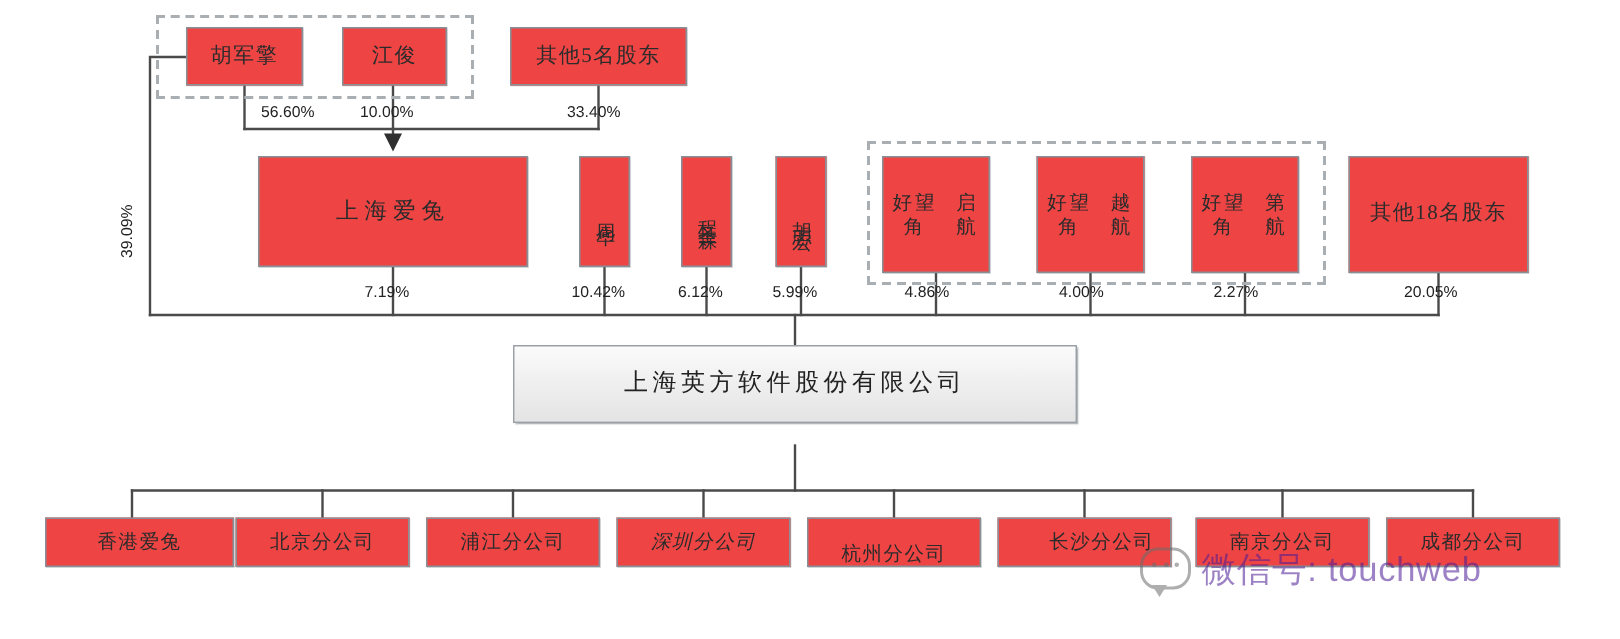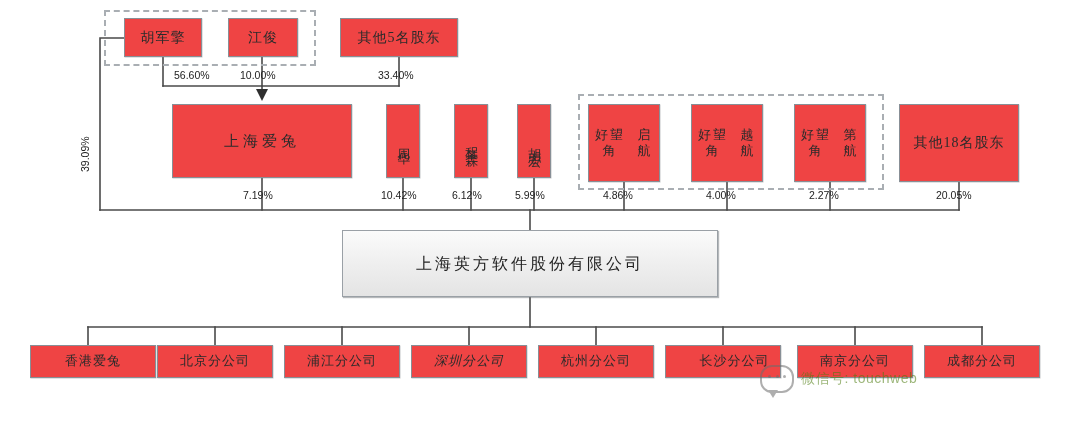--- a/index.html
+++ b/index.html
@@ -119,22 +119,22 @@
     left: 6px;
     width: 18px;
     display: flex;
     justify-content: space-between;
   }
   #watermark .dots i {
     width: 3px; height: 3px; background: #6d6d6d; border-radius: 50%;
   }
   #watermark .wtext {
     font-family: "Liberation Sans", sans-serif;
-    font-size: 14px;
-    color: #4d7c0f;
+    font-size: 23px;
+    color: #4c1d95;
     letter-spacing: 0.5px;
     white-space: nowrap;
   }
 </style>
 </head>
 <body>
 
 <div id="stage">
 
   <svg id="wires" viewBox="0 0 1080 426">
@@ -237,37 +237,37 @@
     <span>好望角</span>
     <span>第航</span>
   </div>
   <div class="pct" style="left:809px; top:189px;">2.27%</div>
 
   <div class="node" style="left:899px; top:104px; width:120px; height:78px;">
     <span>其他18名股东</span>
   </div>
   <div class="pct" style="left:936px; top:189px;">20.05%</div>
 
-  <div class="node main" style="left:342px; top:230px; width:376px; height:67px;">
+  <div class="node main" style="left:342px; top:230px; width:376px; height:52px;">
     <span>上海英方软件股份有限公司</span>
   </div>
 
   <div class="node sub" style="left:30px; top:345px; width:126px; height:33px;">
     <span>香港爱兔</span>
   </div>
   <div class="node sub" style="left:157px; top:345px; width:116px; height:33px;">
     <span>北京分公司</span>
   </div>
   <div class="node sub" style="left:284px; top:345px; width:116px; height:33px;">
     <span>浦江分公司</span>
   </div>
   <div class="node sub" style="left:411px; top:345px; width:116px; height:33px;font-style:italic;">
     <span>深圳分公司</span>
   </div>
-  <div class="node sub" style="left:538px; top:345px; width:116px; height:33px;">
+  <div class="node sub" style="left:538px; top:345px; width:116px; height:33px;align-items:flex-end;">
     <span>杭州分公司</span>
   </div>
   <div class="node sub" style="left:665px; top:345px; width:116px; height:33px;padding-left:23px;">
     <span>长沙分公司</span>
   </div>
   <div class="node sub" style="left:797px; top:345px; width:116px; height:33px;">
     <span>南京分公司</span>
   </div>
   <div class="node sub" style="left:924px; top:345px; width:116px; height:33px;">
     <span>成都分公司</span>

